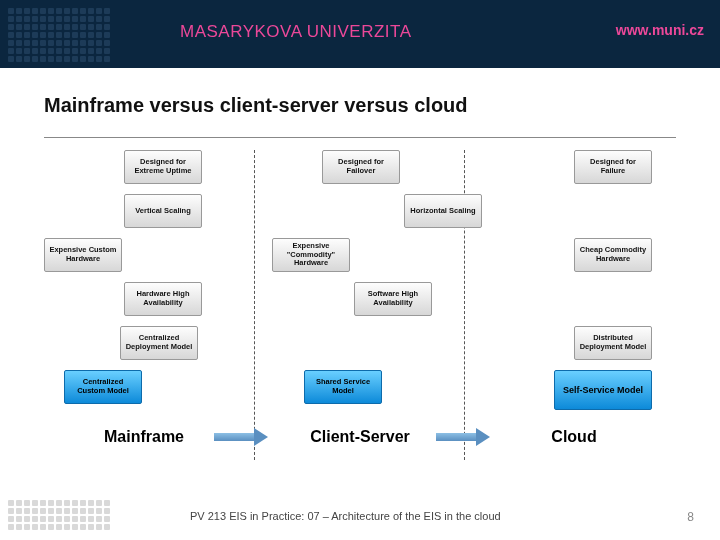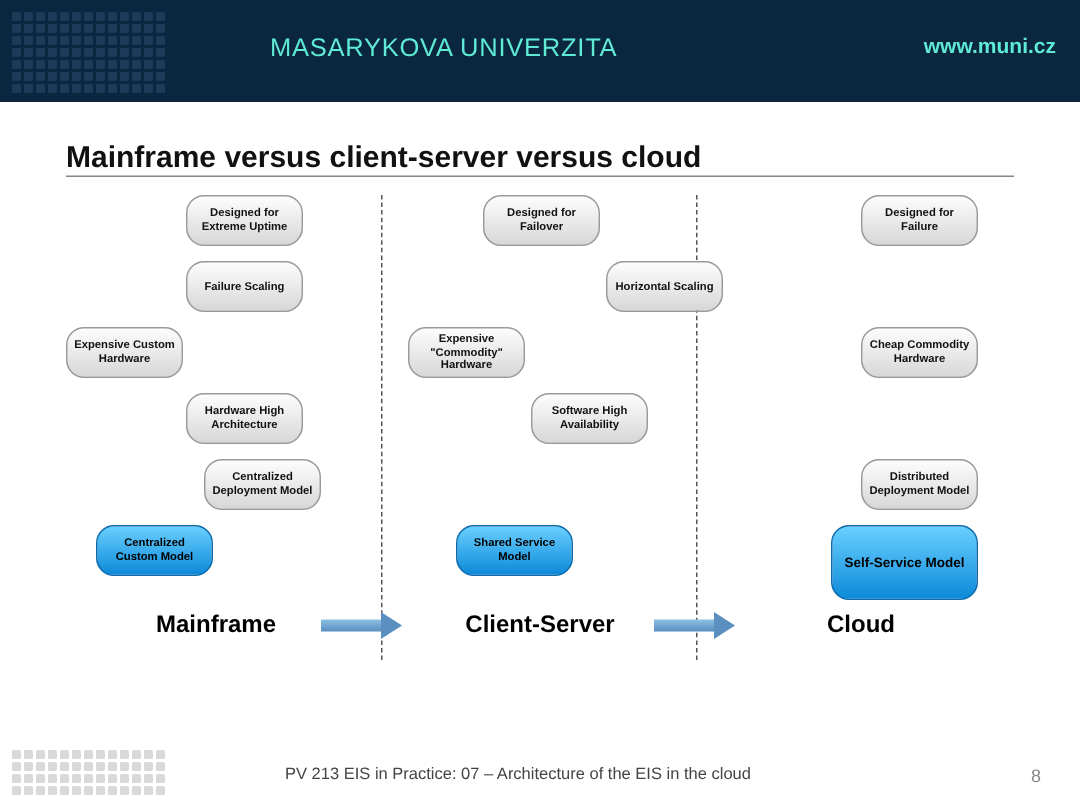--- a/index.html
+++ b/index.html
@@ -3,21 +3,21 @@
 <meta charset="utf-8">
 <style>
   * { box-sizing: border-box; margin: 0; padding: 0; }
   html, body { width: 720px; height: 540px; font-family: Arial, Helvetica, sans-serif; background: #fff; }
 
   
   .header-band {
     width: 720px; height: 68px;
     background: #0b263f;
     position: relative;
-    color: #5eead4;
+    color: #ec4899;
   }
   .dot-grid {
     position: absolute; left: 8px; top: 8px;
     display: grid;
     grid-template-columns: repeat(13, 6px);
     grid-template-rows: repeat(7, 6px);
     gap: 2px;
   }
   .dot-grid span {
     width: 6px; height: 6px; border-radius: 1px;
@@ -29,42 +29,42 @@
   }
   .url {
     position: absolute; right: 16px; top: 22px;
     font-size: 14px; font-weight: bold; margin-left: 25px;
   }
 
   
   .slide-body { width: 720px; padding: 26px 44px 0 44px; }
   .slide-title {
     font-size: 20px; font-family: Verdana, Arial, sans-serif;
-    border-bottom: 1px solid #888; padding-bottom: 0;
+    border-bottom: 1px solid #888; padding-bottom: 20px;
     color: #111;
   }
 
   
   .diagram {
     position: relative;
     margin-top: 12px;
     width: 632px; height: 360px;
   }
   
   .vsep {
     position: absolute; top: 0; height: 310px;
     border-left: 1px dashed #555;
   }
 
   
   .cbox {
     position: absolute;
     width: 78px; height: 34px;
     background: linear-gradient(#fdfdfd, #d7d7d7);
-    border: 1px solid #999; border-radius: 12px;
+    border: 1px solid #999; border-radius: 2px;
     font-size: 7.5px; font-weight: bold;
     display: flex; align-items: center; justify-content: center;
     text-align: center; padding: 2px 4px; line-height: 1.15;
     color: #111;
   }
   .cbox.blue {
     background: linear-gradient(#69cfff, #0d8ad9);
     border: 1px solid #0d6bab; color: #000;
   }
 
@@ -216,37 +216,37 @@
 
 <div class="slide-body">
   <h2 class="slide-title">Mainframe versus client-server versus cloud</h2>
 
   <div class="diagram">
 
     <div class="vsep" style="left:210px"></div>
     <div class="vsep" style="left:420px"></div>
 
     <div class="cbox" style="left:80px; top:0px">Designed for Extreme Uptime</div>
-    <div class="cbox" style="left:80px; top:44px">Failure Scaling</div>
+    <div class="cbox" style="left:80px; top:44px">Vertical Scaling</div>
     <div class="cbox" style="left:0px;  top:88px">Expensive Custom Hardware</div>
-    <div class="cbox" style="left:80px; top:132px">Hardware High Architecture</div>
-    <div class="cbox" style="left:92px; top:176px">Centralized Deployment Model</div>
+    <div class="cbox" style="left:80px; top:132px">Hardware High Availability</div>
+    <div class="cbox" style="left:76px; top:176px">Centralized Deployment Model</div>
     <div class="cbox blue" style="left:20px; top:220px">Centralized Custom Model</div>
 
     <div class="cbox" style="left:278px; top:0px">Designed for Failover</div>
     <div class="cbox" style="left:360px; top:44px">Horizontal Scaling</div>
     <div class="cbox" style="left:228px; top:88px">Expensive "Commodity" Hardware</div>
     <div class="cbox" style="left:310px; top:132px">Software High Availability</div>
     <div class="cbox blue" style="left:260px; top:220px">Shared Service Model</div>
 
     <div class="cbox" style="left:530px; top:0px">Designed for Failure</div>
 
     <div class="cbox" style="left:530px; top:88px">Cheap Commodity Hardware</div>
     <div class="cbox" style="left:530px; top:176px">Distributed Deployment Model</div>
-    <div class="cbox blue" style="left:510px; top:220px; width:98px; height:50px; font-size:9px">Self-Service Model</div>
+    <div class="cbox blue" style="left:510px; top:220px; width:98px; height:40px; font-size:9px">Self-Service Model</div>
 
     <div class="collabel" style="left:40px;  top:278px">Mainframe</div>
     <div class="collabel" style="left:256px; top:278px">Client-Server</div>
     <div class="collabel" style="left:470px; top:278px">Cloud</div>
 
     <div class="arrow" style="left:170px; top:280px">
       <div class="shaft"></div>
       <div class="head"></div>
     </div>
     <div class="arrow" style="left:392px; top:280px">

